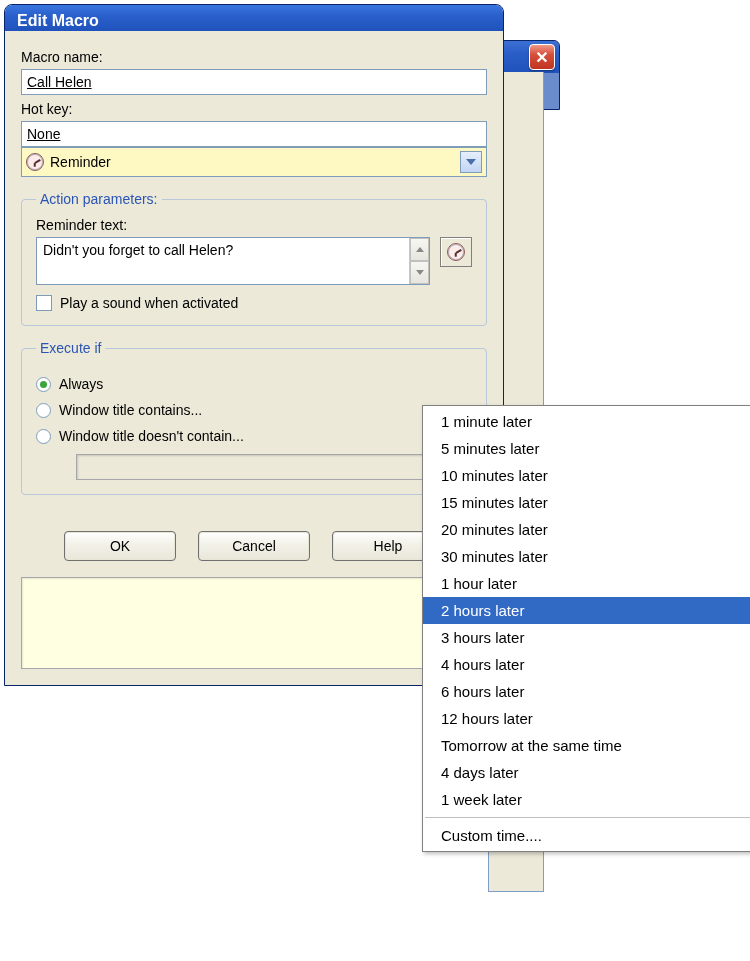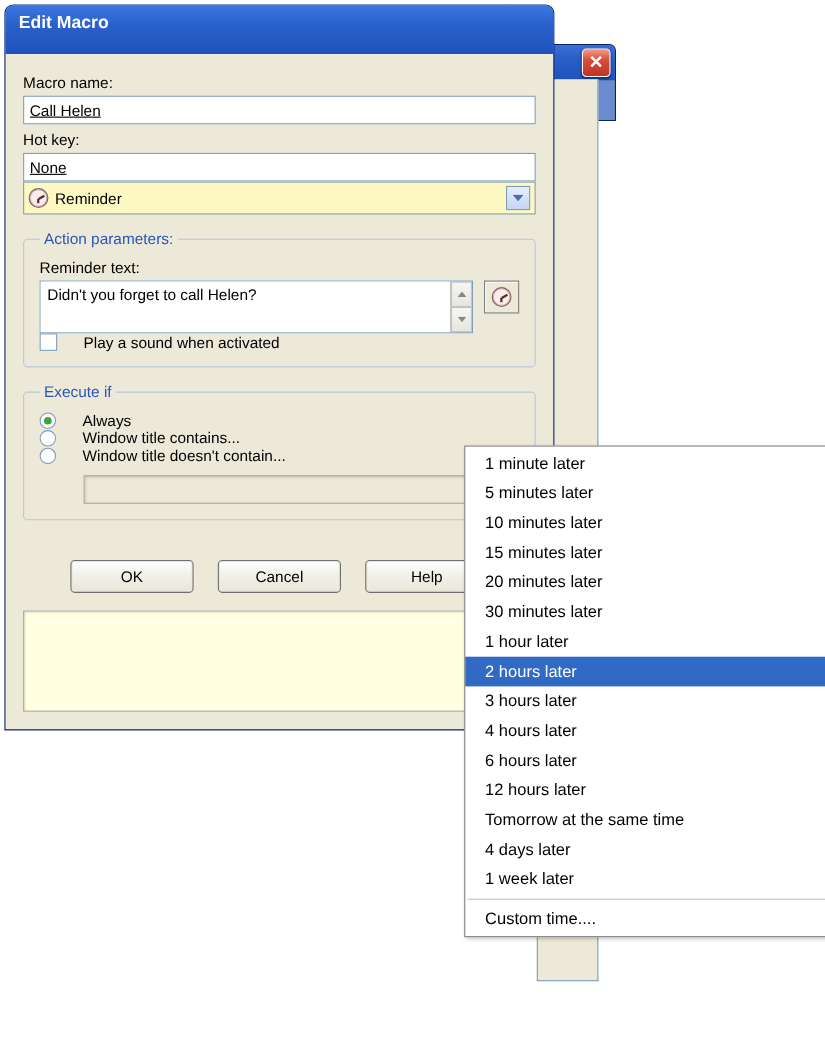--- a/index.html
+++ b/index.html
@@ -58,21 +58,21 @@
     position: absolute;
     left: 4px;
     top: 4px;
     width: 500px;
     background: #ece9d8;
     border: 1px solid #0a246a;
     border-radius: 8px 8px 0 0;
     z-index: 2;
   }
   .titlebar-main {
-    height: 44px;
+    height: 26px;
     background: linear-gradient(to bottom,#3b77e0 0%,#2a60cc 40%,#1f52bb 100%);
     border-radius: 7px 7px 0 0;
     color: #fff;
     font-weight: bold;
     font-size: 16px;
     padding: 7px 12px;
   }
   .dialog-body {
     padding: 12px 16px 16px 16px;
   }
@@ -175,21 +175,22 @@
   .icon-btn {
     width: 32px; height: 30px;
     border: 1px solid #808080;
     background: #ece9d8;
     display:flex;align-items:center;justify-content:center;
     box-shadow: inset 1px 1px 0 #fff;
   }
   .check-row, .radio-row {
     display:flex;
     align-items:center;
-    gap:24px;
+    gap:8px;
+    margin-top: 10px;
     font-size:14px;
   }
   .checkbox {
     width:16px;height:16px;border:1px solid #7f9db9;background:#fff;
   }
   .radio {
     width:15px;height:15px;border:1px solid #7f9db9;border-radius:50%;background:#fff;
     display:flex;align-items:center;justify-content:center;
   }
   .radio.selected::after{

